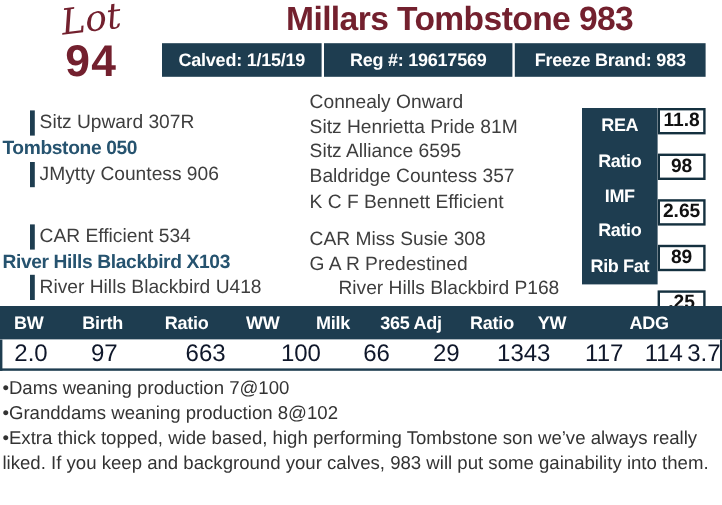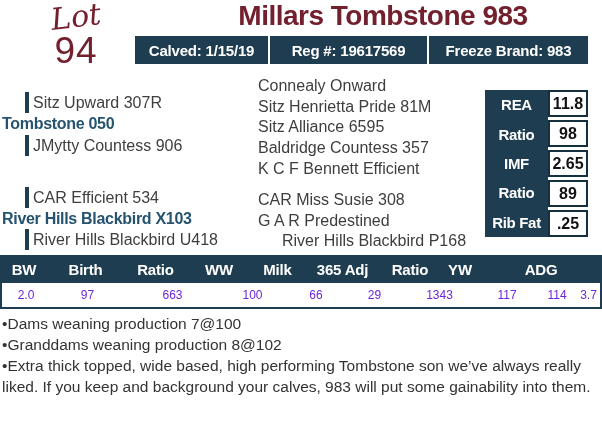--- a/index.html
+++ b/index.html
@@ -21,21 +21,21 @@
 
   
   .lot { position: absolute; left: 36px; top: 1px; width: 80px; text-align: center; color: var(--maroon); }
   .lot-script {
     font-family: "DejaVu Serif", serif;
     font-style: italic;
     font-size: 30px;
     line-height: 32px;
     transform: rotate(-7deg);
   }
-  .lot-number { font-size: 37px; font-weight: normal; line-height: 36px; letter-spacing: 1px; }
+  .lot-number { font-size: 37px; font-weight: bold; line-height: 36px; letter-spacing: 1px; }
 
   
   .title {
     position: absolute; left: 168px; right: 4px; top: 0;
     text-align: center;
     font-size: 28px; font-weight: bold;
     color: var(--maroon);
     letter-spacing: -0.5px;
     white-space: nowrap;
   }
@@ -56,34 +56,34 @@
   .ped-bold { font-weight: bold; color: var(--pedigree_accent); letter-spacing: -0.3px; }
   .ped-bar { position: absolute; width: 4px; height: 21px; background: var(--teal); }
 
   
   .carcass { position: absolute; left: 485px; top: 90px; width: 103px; height: 147px; display: flex; }
   .carcass-labels { width: 63px; background: var(--teal); display: flex; flex-direction: column; }
   .carcass-label {
     flex: 1; color: #fff; font-weight: bold; font-size: 15px; letter-spacing: -0.3px;
     display: flex; align-items: center; justify-content: center;
   }
-  .carcass-values { flex: 1; display: flex; flex-direction: column; gap: 3px; }
+  .carcass-values { flex: 1; display: flex; flex-direction: column; gap: 16px; }
   .carcass-value {
     flex: 1; background: #fff; border: 2px solid #14303f;
     color: #111; font-weight: bold; font-size: 16px;
     display: flex; align-items: center; justify-content: center;
   }
 
   
   .perf { position: absolute; left: 0; top: 255px; width: 602px; text-align: right; }
   .perf-head { display: flex; background: var(--teal); height: 28px; }
   .perf-row { display: flex; height: 26px; border: 2px solid var(--teal); border-top: none; background: #fff; }
   .cell { display: flex; align-items: center; justify-content: center; }
   .perf-head .cell { color: #fff; font-weight: bold; font-size: 15px; letter-spacing: -0.2px; }
-  .perf-row .cell { color: #6d28d9; font-size: 12px; }
+  .perf-row .cell { color: #0f172a; font-size: 20px; }
   .c0 { width: 48px; } .c1 { width: 75px; } .c2 { width: 95px; } .c3 { width: 65px; }
   .c4 { width: 62px; } .c5 { width: 55px; } .c6 { width: 75px; } .c7 { width: 60px; }
   .c8 { width: 40px; } .c9 { width: 27px; flex: 1; }
 
   
   .notes { position: absolute; left: 2px; top: 313px; width: 598px; }
   .note { font-size: 15.5px; line-height: 21px; color: #333; }
   .note::before { content: "\2022 "; }
 </style>
 </head>

